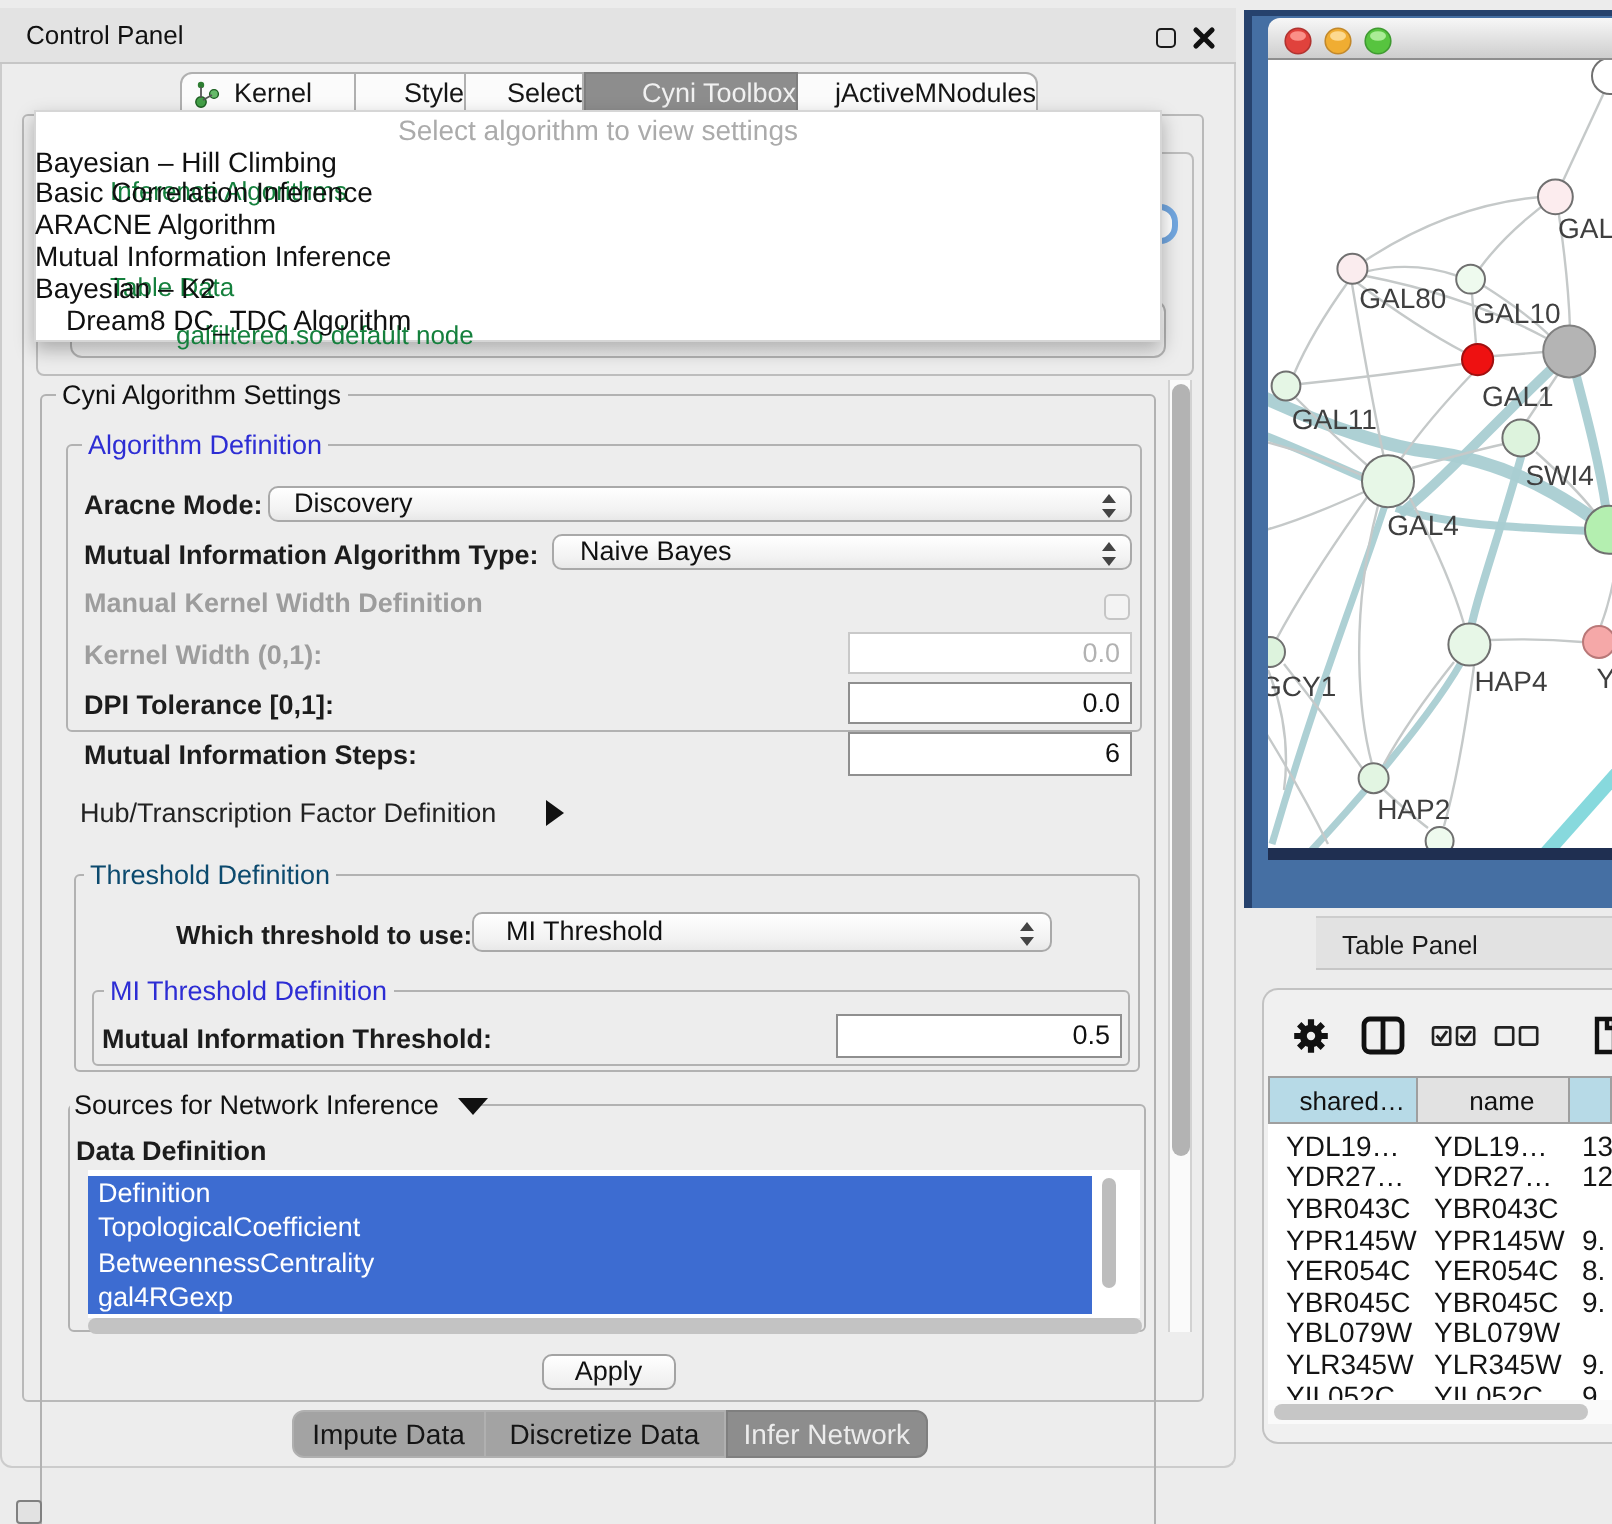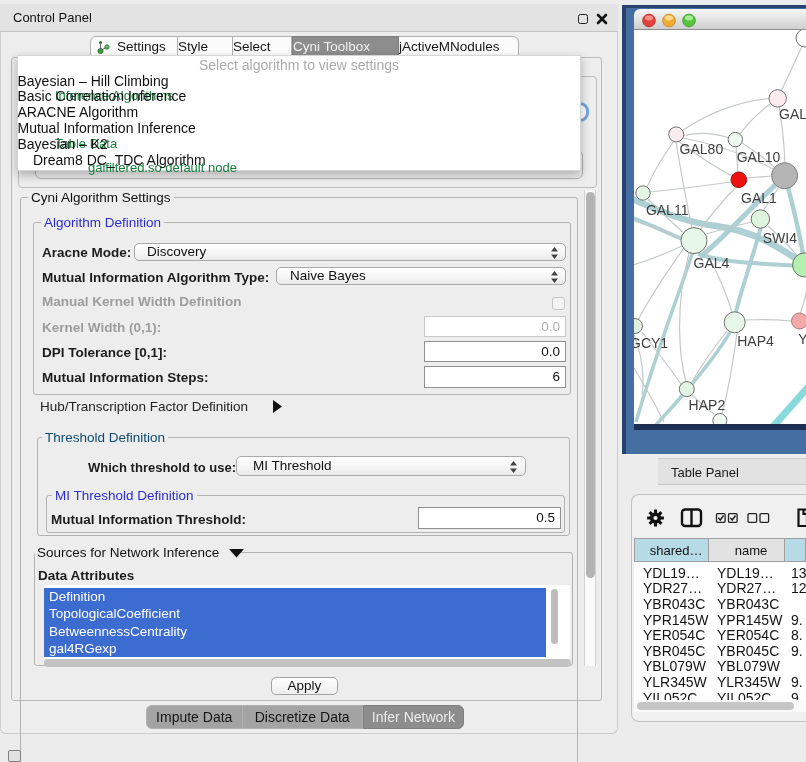--- a/index.html
+++ b/index.html
@@ -6,36 +6,36 @@
 .abs{position:absolute}
 .lbl{position:absolute;font:bold 13.5px "Liberation Sans",sans-serif;color:#1c1c1c;white-space:nowrap}
 .lblg{position:absolute;font:bold 13.5px "Liberation Sans",sans-serif;color:#9d9d9d;white-space:nowrap}
 .combo{position:absolute;border:1px solid #a9a9a9;border-radius:5px;background:linear-gradient(#ffffff,#f2f2f2 70%,#e8e8e8)}
 .combo .ct{position:absolute;font:13.5px "Liberation Sans",sans-serif;color:#111;top:50%;transform:translateY(-52%);white-space:nowrap}
 .field{position:absolute;border:1px solid #8f8f8f;background:#fff;font:13.5px "Liberation Sans",sans-serif;color:#111;text-align:right;padding-right:5px}
 .gbox{position:absolute;border:1px solid #b2b2b2;border-radius:3px}
 .gt{position:absolute;top:-8px;background:#ededed;padding:0 3px;font:13.5px "Liberation Sans",sans-serif;line-height:15px;white-space:nowrap}
 .pitem{position:absolute;left:2px;font:14px "Liberation Sans",sans-serif;color:#101010;line-height:16px;white-space:nowrap}
 .ghost{position:absolute;font:13px "Liberation Sans",sans-serif;color:#15803d;white-space:nowrap;z-index:6}
-.tabt{position:absolute;top:36px;height:22px;background:#fbfbfb;border:1px solid #b0b0b0;font:13.5px "Liberation Sans",sans-serif;color:#151515;text-align:left;line-height:20px}
+.tabt{position:absolute;top:36px;height:22px;background:#fbfbfb;border:1px solid #b0b0b0;font:13.5px "Liberation Sans",sans-serif;color:#151515;text-align:right;line-height:20px}
 .tabb{position:absolute;top:705px;height:24px;background:#a3a3a3;border:1px solid #b0b0b0;font:14px "Liberation Sans",sans-serif;color:#151515;text-align:center;line-height:22px}
 .litem{position:absolute;left:44px;width:502px;height:17.4px;background:#3d6cd1;color:#fff;font:13.5px "Liberation Sans",sans-serif;line-height:17.4px;padding-left:5px}
 .trow{position:absolute;font:14px "Liberation Sans",sans-serif;color:#141414;white-space:nowrap}
 </style></head>
 <body>
 
 <div class="abs" style="left:0;top:4px;width:618px;height:730px;background:#ededed;border:1px solid #cccccc;border-top:none;border-radius:0 0 6px 6px"></div>
 <div class="abs" style="left:0;top:4px;width:618px;height:28px;background:#e3e3e3;border-bottom:1px solid #c6c6c6"></div>
 <div class="abs" style="left:13px;top:4px;height:28px;font:13px 'Liberation Sans',sans-serif;line-height:28px;color:#111">Control Panel</div>
 <div class="abs" style="left:578px;top:14px;width:10px;height:10px;border:1.6px solid #1a1a1a;border-radius:2.5px"></div>
 <svg class="abs" style="left:596px;top:13px" width="12" height="12" viewBox="0 0 12 12">
     <path d="M2 2 L10 10 M10 2 L2 10" stroke="#111" stroke-width="2.6" stroke-linecap="round"></path>
   </svg>
 
-<div class="tabt" style="left:90px;width:88px;border-radius:6px 0 0 0;padding-left:26px;text-align:left">Settings</div>
+<div class="tabt" style="left:90px;width:88px;border-radius:6px 0 0 0;padding-left:26px;text-align:left">Kernel</div>
 <svg class="abs" style="left:97px;top:40px;z-index:3" width="13" height="14" viewBox="0 0 13 14">
     <circle cx="3.5" cy="2.5" r="1.6" fill="#2e7d32"></circle>
     <circle cx="3.5" cy="11" r="2.6" fill="#43a047" stroke="#1b5e20" stroke-width=".7"></circle>
     <circle cx="10" cy="7" r="2.2" fill="#66bb6a" stroke="#1b5e20" stroke-width=".7"></circle>
     <path d="M3.5 3.5 L3.5 9 M4.5 10 L9 7.5" stroke="#555" stroke-width=".9"></path>
   </svg>
 <div class="tabt" style="left:178px;width:55px;border-left:none">Style</div>
 <div class="tabt" style="left:233px;width:59px;border-left:none">Select</div>
 <div class="tabt" style="left:292px;width:107px;background:#8d8d8d;color:#f1f1f1;border-color:#7f7f7f">Cyni Toolbox</div>
 <div class="tabt" style="left:399px;width:120px;border-left:none;border-radius:0 6px 0 0">jActiveMNodules</div>
@@ -58,21 +58,21 @@
 <div class="pitem" style="left:17.5px;top:135.9px;z-index:6">Bayesian – K2</div>
 <div class="pitem" style="left:33px;top:151.9px;z-index:6">Dream8 DC_TDC Algorithm</div>
 
 <div class="gbox" style="left:20px;top:197px;width:558px;height:573px">
     <span class="gt" style="left:7px;color:#111">Cyni Algorithm Settings</span>
   </div>
 
 <div class="abs" style="left:584px;top:190px;width:12px;height:476px;background:#fafafa;border-left:1px solid #d2d2d2;border-right:1px solid #d2d2d2"></div>
 <div class="abs" style="left:585.5px;top:192px;width:9px;height:386px;background:#b3b3b3;border-radius:4.5px"></div>
 
-<div class="gbox" style="left:33px;top:222px;width:538px;height:173px">
+<div class="gbox" style="left:33px;top:222px;width:538px;height:144px">
     <span class="gt" style="left:7px;color:#2d2dd4">Algorithm Definition</span>
   </div>
 <div class="lbl" style="left:42px;top:245px">Aracne Mode:</div>
 <div class="combo" style="left:134px;top:243px;width:432px;height:18px">
     <span class="ct" style="left:12px">Discovery</span>
 <svg class="abs" style="right:6px;top:3px" width="9" height="12" viewBox="0 0 9 12">
       <path d="M4.5 0 L8 4.5 L1 4.5 Z M4.5 12 L8 7.5 L1 7.5 Z" fill="#444"></path>
     </svg>
   </div>
 <div class="lbl" style="left:42px;top:269.5px">Mutual Information Algorithm Type:</div>
@@ -111,21 +111,21 @@
   </div>
 <div class="lbl" style="left:51px;top:512px">Mutual Information Threshold:</div>
 <div class="field" style="left:418px;top:507px;width:143px;height:22px;line-height:20px">0.5</div>
 
 <div class="gbox" style="left:34px;top:551.5px;width:539px;height:114px">
     <span class="gt" style="left:0px;padding:0 2px;color:#111">Sources for Network Inference &nbsp;&nbsp;</span>
   </div>
 <svg class="abs" style="left:229px;top:547.5px;z-index:2" width="15" height="10" viewBox="0 0 15 10">
     <path d="M0 1 L15 1 L7.5 9.5 Z" fill="#111"></path>
   </svg>
-<div class="lbl" style="left:38px;top:568px">Data Attributes</div>
+<div class="lbl" style="left:38px;top:568px">Data Definition</div>
 <div class="abs" style="left:44px;top:585px;width:526px;height:74px;background:#fff"></div>
 <div class="litem" style="top:587.8px">Definition</div>
 <div class="litem" style="top:605.2px">TopologicalCoefficient</div>
 <div class="litem" style="top:622.6px">BetweennessCentrality</div>
 <div class="litem" style="top:640px">gal4RGexp</div>
 <div class="abs" style="left:550.5px;top:589px;width:7.6px;height:55px;background:#bdbdbd;border-radius:4px"></div>
 <div class="abs" style="left:44px;top:658.5px;width:527px;height:8px;background:#c3c3c3;border-radius:4px"></div>
 
 <div class="abs" style="left:270.8px;top:677px;width:67px;height:17.5px;border:1px solid #a3a3a3;border-radius:5px;background:linear-gradient(#ffffff,#ededed);font:13.5px 'Liberation Sans',sans-serif;color:#111;text-align:center;line-height:16px">Apply</div>
 <div class="tabb" style="left:146px;width:96.5px;border-radius:6px 0 0 6px">Impute Data</div>

